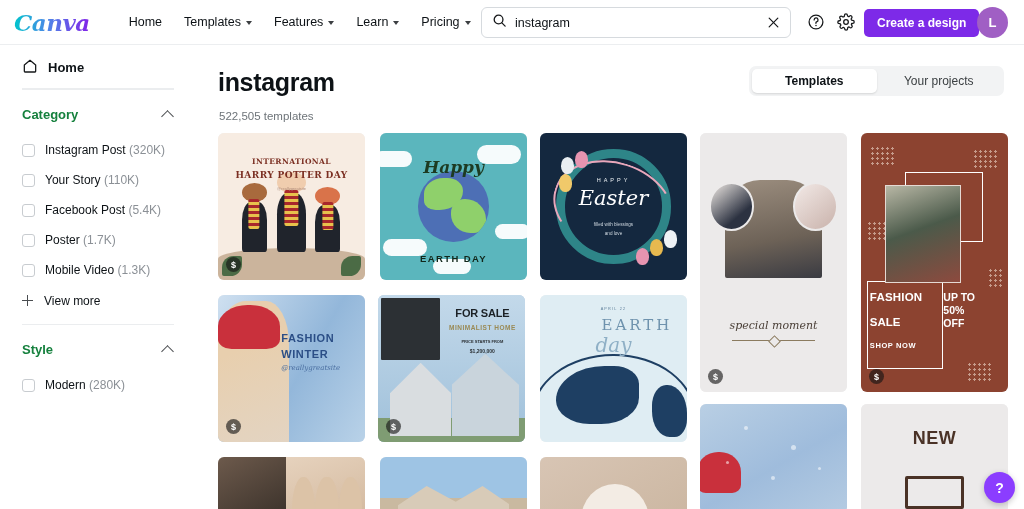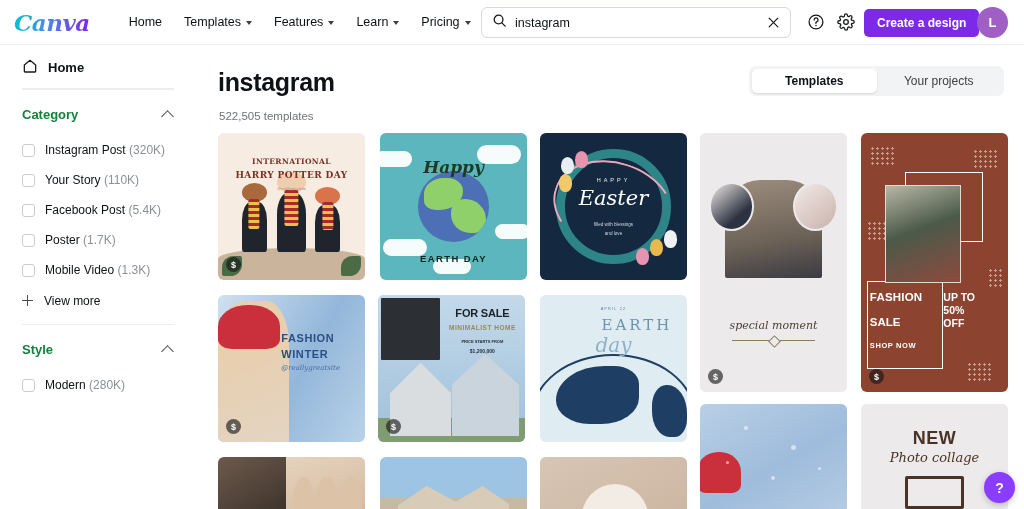--- a/index.html
+++ b/index.html
@@ -673,21 +673,20 @@
 
     <div class="card" style="left:322px;top:324px;width:147px;height:90px">
       <div class="art" style="background:linear-gradient(150deg,#d8c5b4,#c9b49e)">
         <div style="position:absolute;left:28%;top:30%;width:46%;height:80%;border-radius:50%;background:#f3ece4"></div>
       </div>
     </div>
 
     <div class="card" style="left:643px;top:271px;width:147px;height:109px">
       <div class="art np">
         <div class="ctr n1">NEW</div>
-        <div class="ctr n2">Photo collage</div>
         <div class="nbox"></div>
       </div>
     </div>
 
   </div>
 </div>
 
 <div class="helpfab">?</div>
 
 </body></html>

